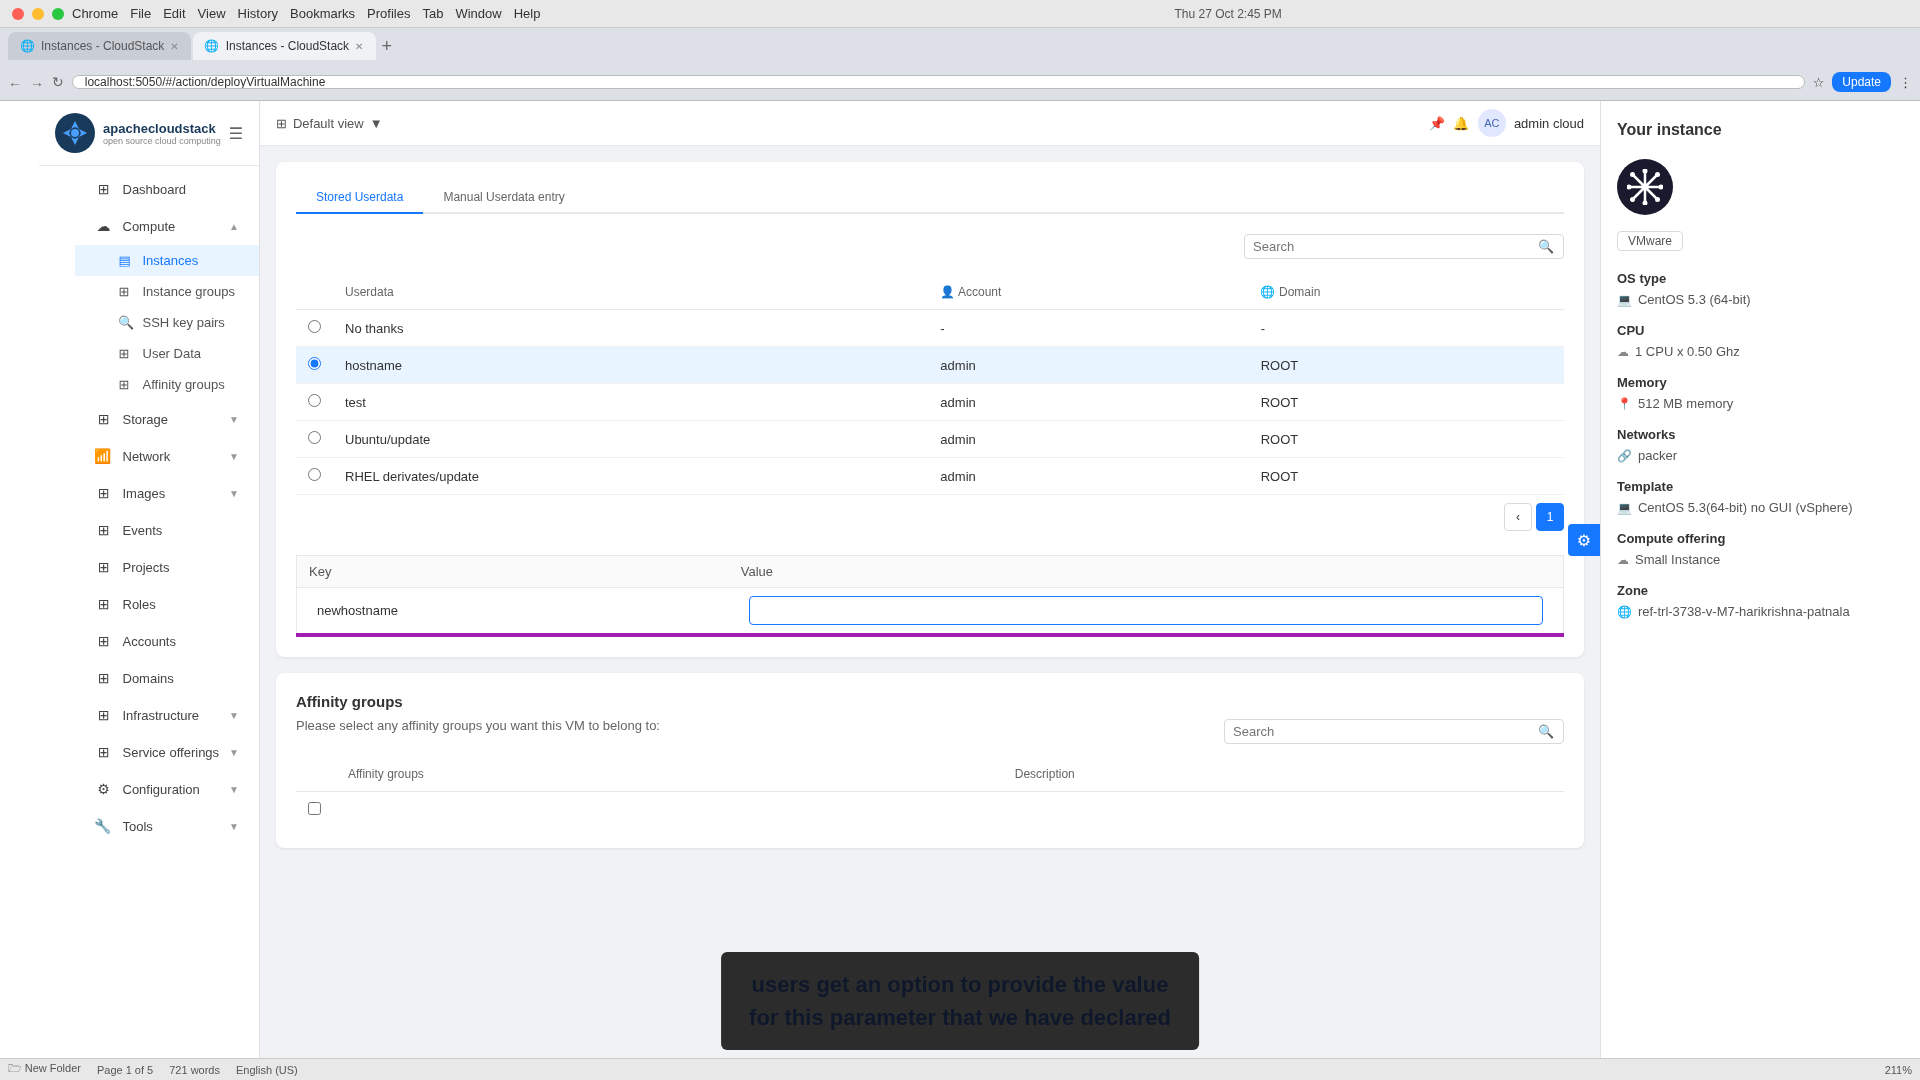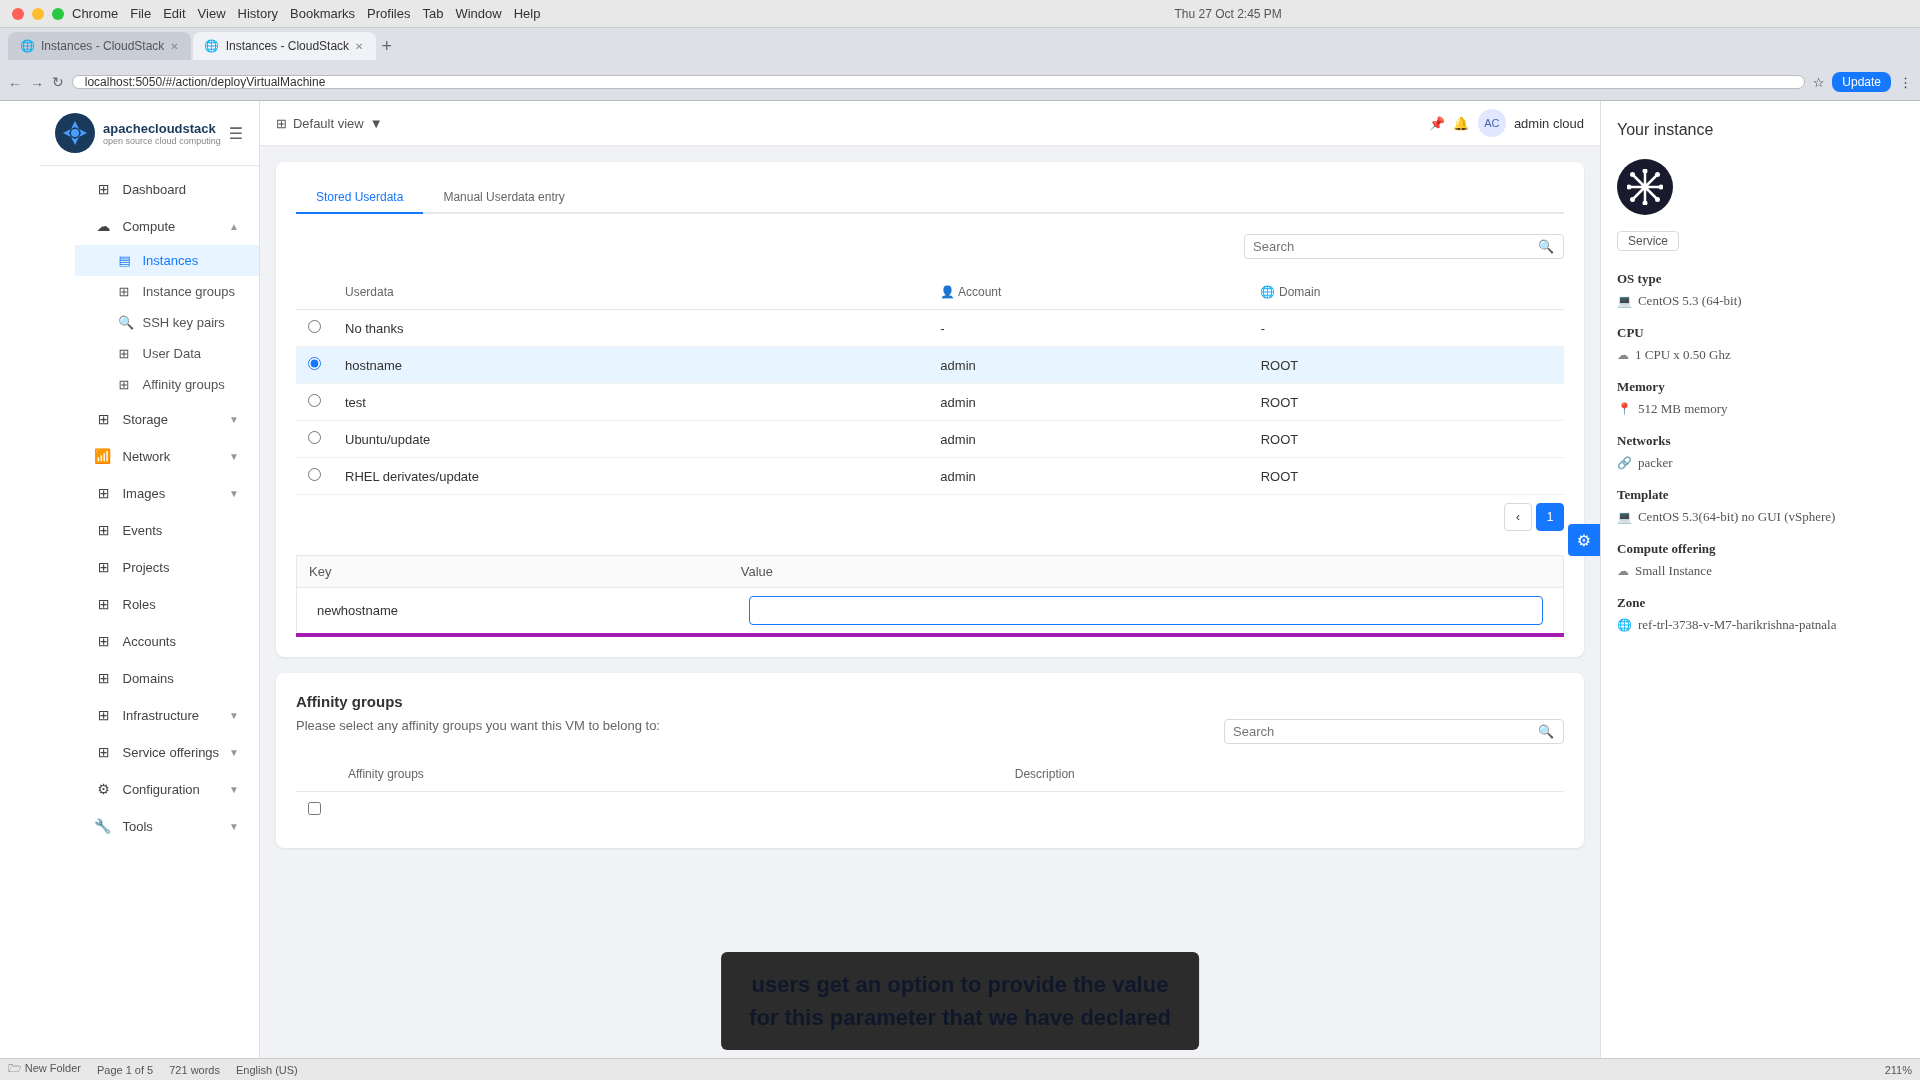--- a/index.html
+++ b/index.html
@@ -313,42 +313,42 @@
     
     .instance-panel {
       width: 320px;
       background: white;
       border-left: 1px solid #e0e0e0;
       padding: 20px 16px;
       overflow-y: auto;
     }
     .instance-title {
       font-size: 16px;
-      font-weight: 400;
+      font-weight: 700;
       color: #333;
       margin-bottom: 20px;
     }
     .instance-icon {
       width: 56px; height: 56px;
       background: #1a1a2e;
       border-radius: 50%;
       display: flex; align-items: center; justify-content: center;
       margin-bottom: 16px;
       font-size: 24px;
     }
     .vmware-badge {
       display: inline-block;
       border: 1px solid #d9d9d9;
       border-radius: 4px;
       padding: 2px 10px;
       font-size: 12px;
       color: #555;
       margin-bottom: 20px;
     }
-    .info-section { margin-bottom: 16px; font-family: Liberation Serif, serif; }
+    .info-section { margin-bottom: 16px; }
     .info-label {
       font-size: 13px;
       font-weight: 600;
       color: #333;
       margin-bottom: 6px;
     }
     .info-row {
       display: flex;
       align-items: center;
       gap: 6px;
@@ -721,21 +721,21 @@
           <circle cx="2" cy="18" r="2.5" fill="white"></circle>
           <circle cx="34" cy="18" r="2.5" fill="white"></circle>
           <circle cx="5.5" cy="5.5" r="2.5" fill="white"></circle>
           <circle cx="30.5" cy="30.5" r="2.5" fill="white"></circle>
           <circle cx="30.5" cy="5.5" r="2.5" fill="white"></circle>
           <circle cx="5.5" cy="30.5" r="2.5" fill="white"></circle>
           <circle cx="18" cy="18" r="4" fill="white" opacity="0.3"></circle>
         </svg>
       </div>
 
-      <div class="vmware-badge">Service</div>
+      <div class="vmware-badge">VMware</div>
 
       <div class="info-section">
         <div class="info-label">OS type</div>
         <div class="info-row">
           <span class="info-icon">💻</span>
           <span>CentOS 5.3 (64-bit)</span>
         </div>
       </div>
 
       <div class="info-section">

